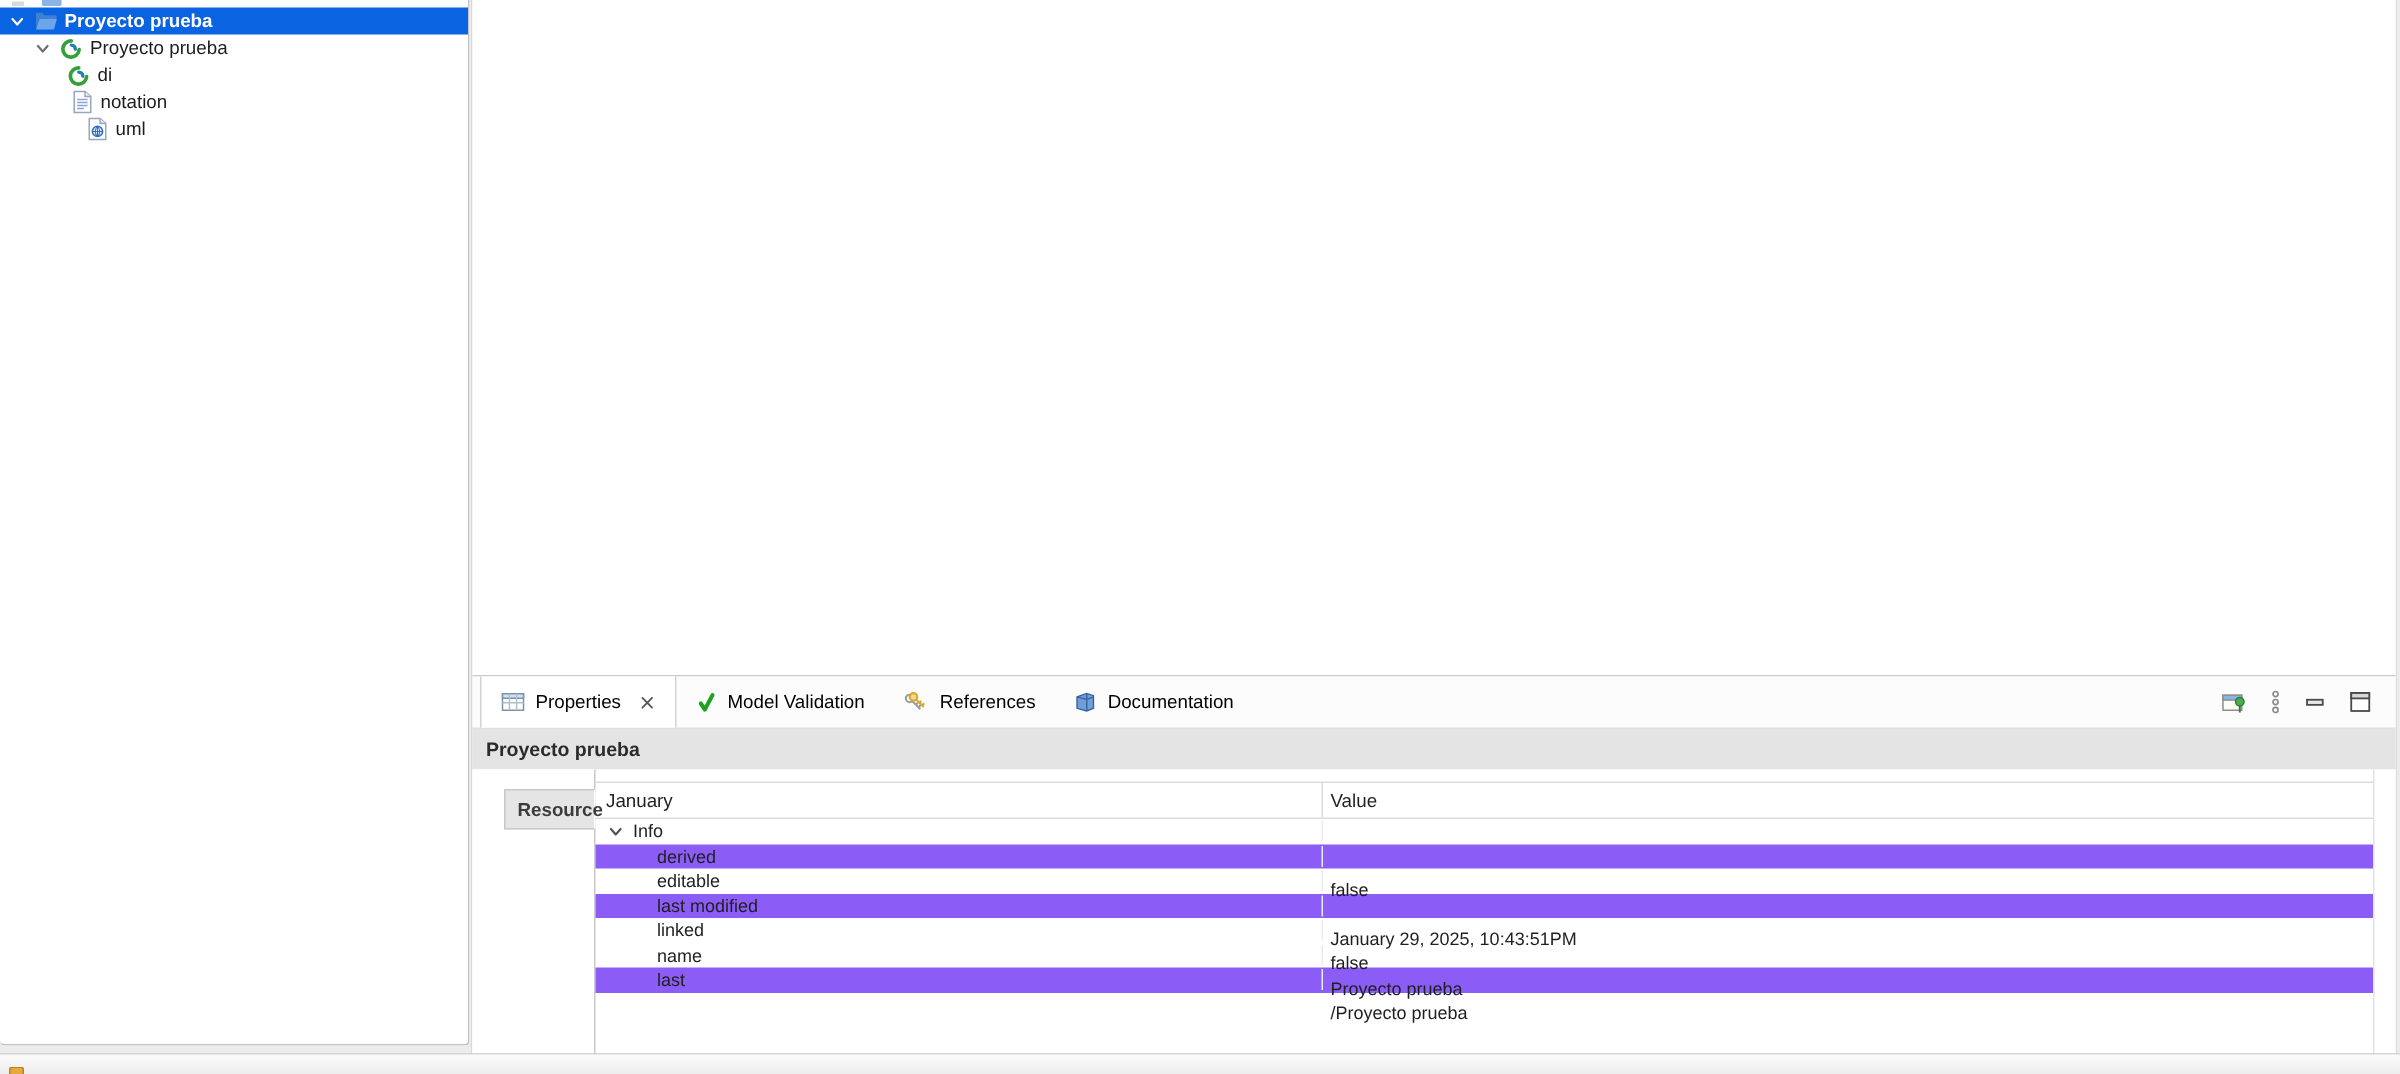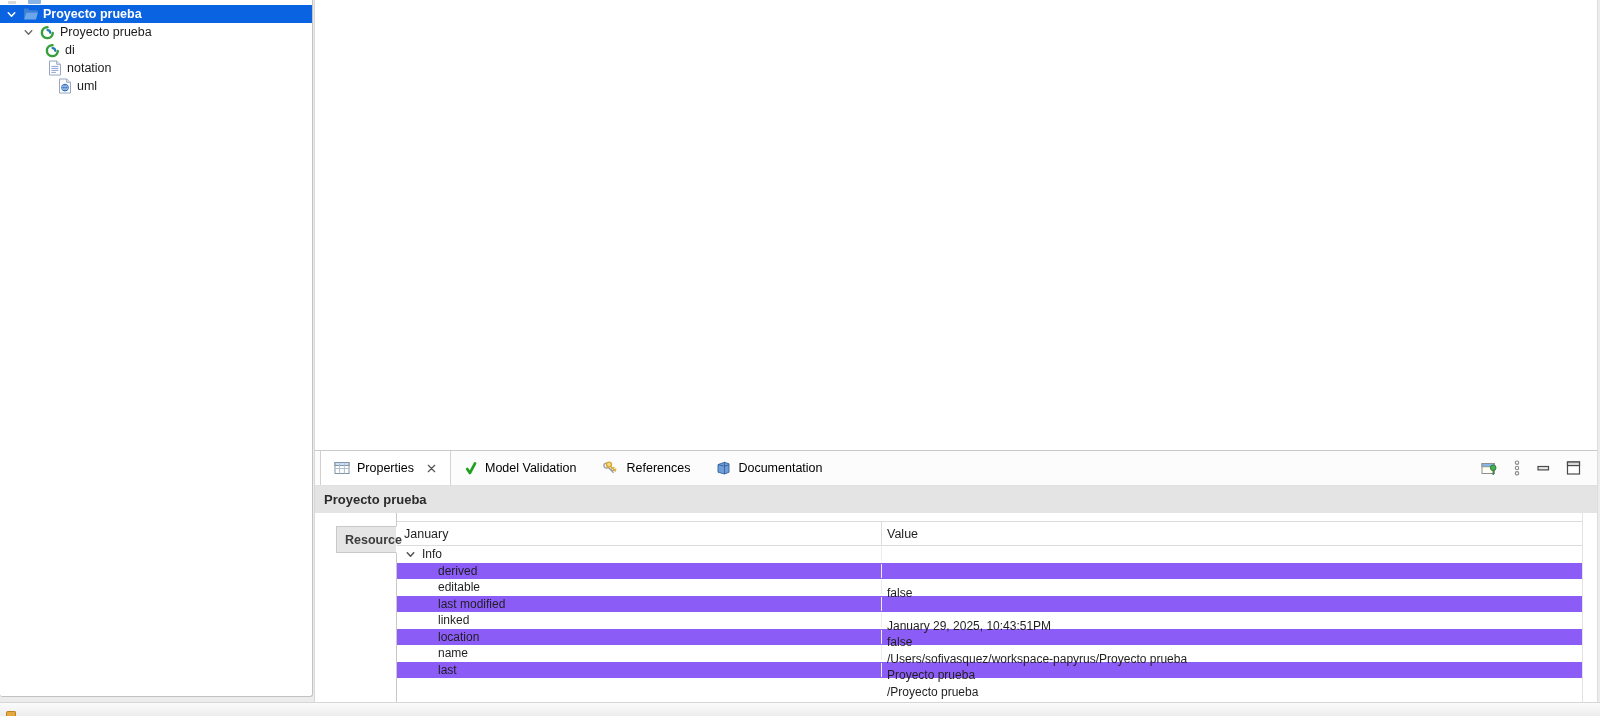--- a/index.html
+++ b/index.html
@@ -268,24 +268,20 @@
             <div class="td-prop">editable</div>
           </div>
           <div class="trow stripe">
             <div class="td-prop">last modified</div>
             <div class="td-val">January 29, 2025, 10:43:51PM</div>
           </div>
           <div class="trow">
             <div class="td-prop">linked</div>
             <div class="td-val">false</div>
           </div>
-          <div class="trow stripe">
-            <div class="td-prop">location</div>
-            <div class="td-val">/Users/sofivasquez/workspace-papyrus/Proyecto prueba</div>
-          </div>
           <div class="trow">
             <div class="td-prop">name</div>
             <div class="td-val">Proyecto prueba</div>
           </div>
           <div class="trow stripe">
             <div class="td-prop">last</div>
             <div class="td-val">/Proyecto prueba</div>
           </div>
         </div>
     </div>

